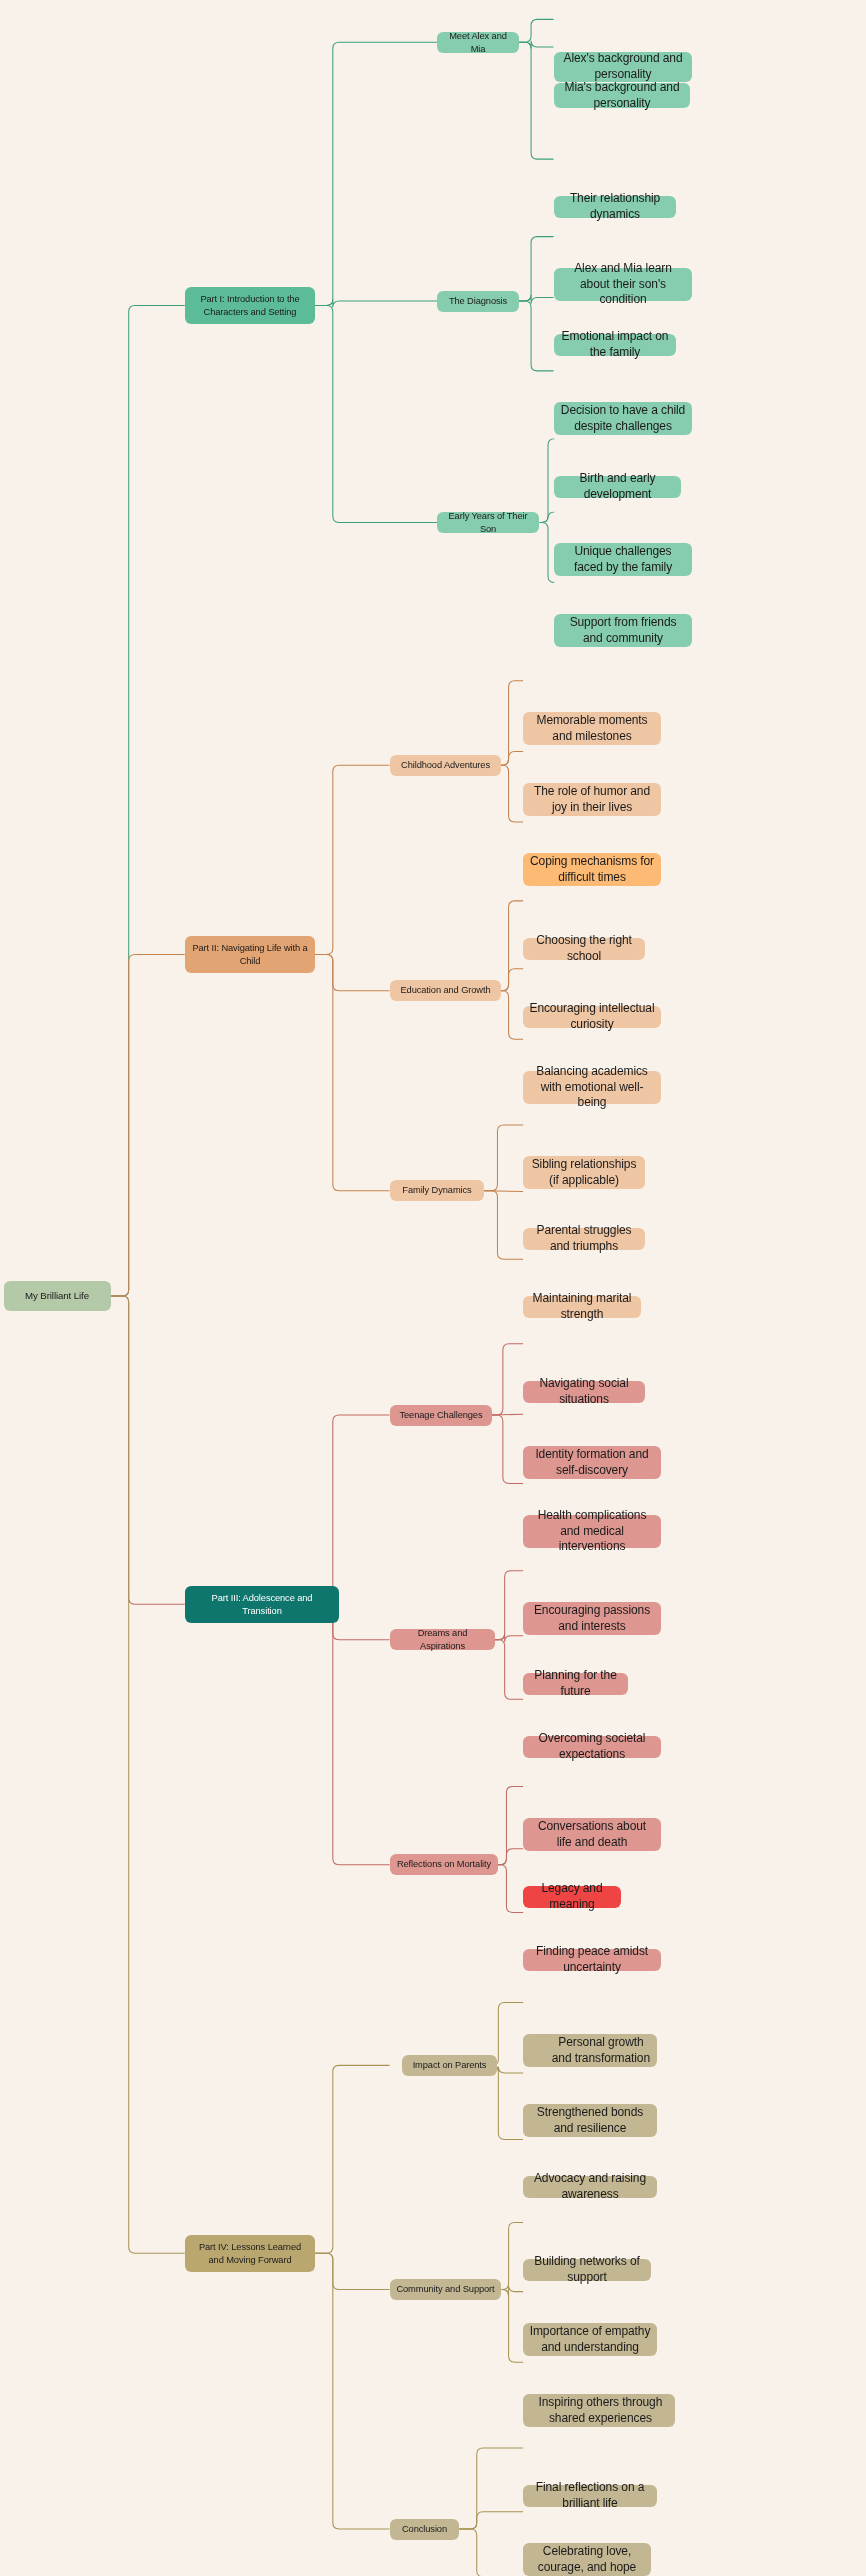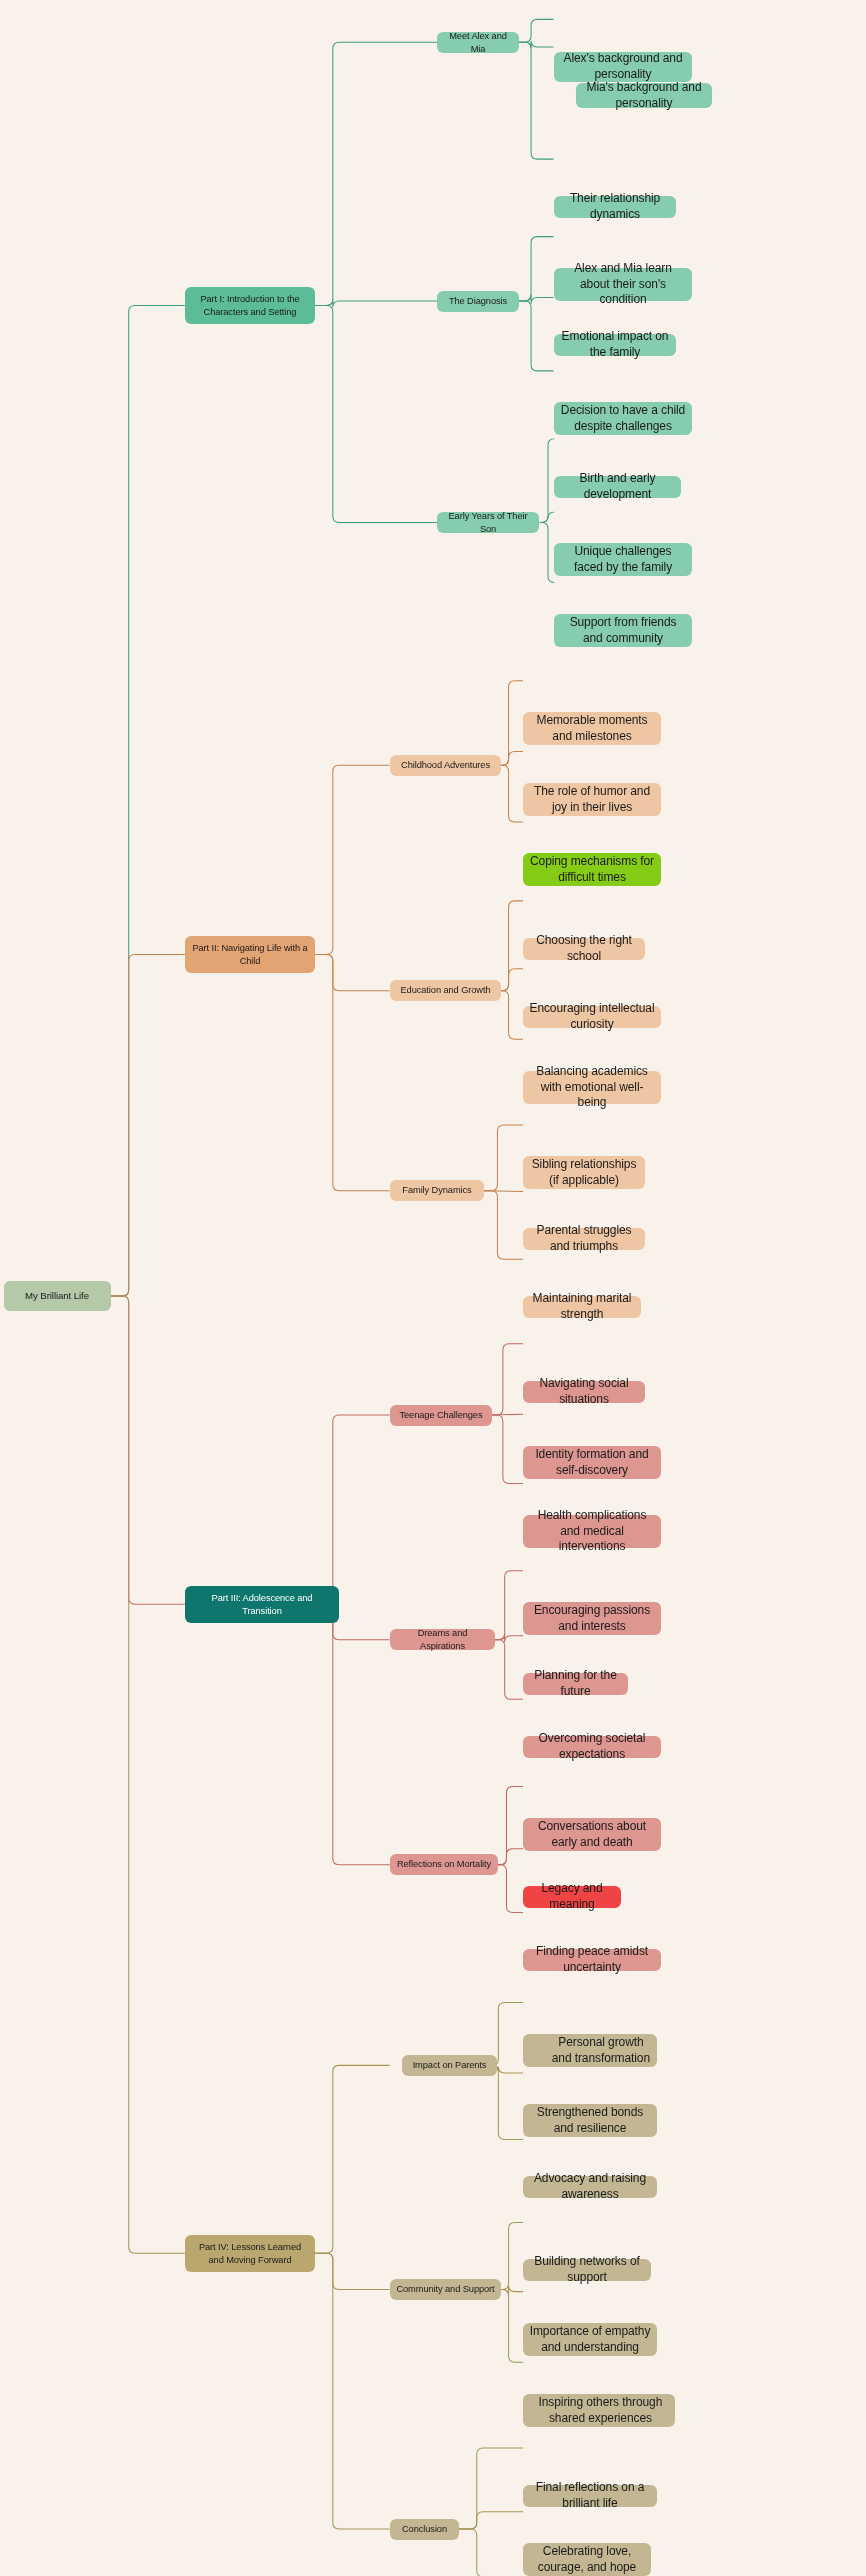--- a/index.html
+++ b/index.html
@@ -108,54 +108,54 @@
       <path d="M 723 3309 L 726 3309 Q 735 3309 735 3318 L 735 3405 Q 735 3414 744 3414 L 756 3414" fill="none" stroke="#A89455" stroke-width="1.5"></path>
       <path d="M 455 3256.5 L 472 3256.5 Q 481 3256.5 481 3265.5 L 481 3646 Q 481 3655 490 3655 L 563 3655" fill="none" stroke="#A89455" stroke-width="1.5"></path>
       <path d="M 663 3655 L 680 3655 Q 689 3655 689 3646 L 689 3547 Q 689 3538 698 3538 L 756 3538" fill="none" stroke="#A89455" stroke-width="1.5"></path>
       <path d="M 663 3655 L 680 3655 Q 689 3655 689 3646 L 689 3639 Q 689 3630 698 3630 L 756 3630" fill="none" stroke="#A89455" stroke-width="1.5"></path>
       <path d="M 663 3655 L 680 3655 Q 689 3655 689 3664 L 689 3715 Q 689 3724 698 3724 L 756 3724" fill="none" stroke="#A89455" stroke-width="1.5"></path>
     </svg>
 <div class="node root" style="left: 3.5px; top: 1281px; width: 107px; min-height: 30px; height: 30px; background: rgb(180, 201, 168);">My Brilliant Life</div>
     <div class="node part " style="left: 185px; top: 287px; width: 130px; min-height: 37px; height: 37px; background: rgb(92, 188, 151);">Part I: Introduction to the Characters and Setting</div>
     <div class="node child" style="left: 437px; top: 32px; width: 82px; min-height: 21px; height: 21px; background: rgb(134, 204, 175);">Meet Alex and Mia</div>
     <div class="node leaf" style="left: 554px; top: 4.2px; width: 138px; min-height: 30px; height: 30px; background: rgb(134, 204, 175);">Alex's background and personality</div>
-    <div class="node leaf" style="left: 576px; top: 35px; width: 136px; min-height: 25px; height: 25px; background: rgb(134, 204, 175);">Mia's background and personality</div>
+    <div class="node leaf" style="left: 554px; top: 35px; width: 136px; min-height: 25px; height: 25px; background: rgb(134, 204, 175);">Mia's background and personality</div>
     <div class="node leaf" style="left: 554px; top: 148px; width: 122px; min-height: 22px; height: 22px; background: rgb(134, 204, 175);">Their relationship dynamics</div>
     <div class="node child" style="left: 437px; top: 291px; width: 82px; min-height: 21px; height: 21px; background: rgb(134, 204, 175);">The Diagnosis</div>
     <div class="node leaf" style="left: 554px; top: 220px; width: 138px; min-height: 33px; height: 33px; background: rgb(134, 204, 175);">Alex and Mia learn about their son's condition</div>
     <div class="node leaf" style="left: 554px; top: 286px; width: 122px; min-height: 22px; height: 22px; background: rgb(134, 204, 175);">Emotional impact on the family</div>
     <div class="node leaf" style="left: 554px; top: 354px; width: 138px; min-height: 33px; height: 33px; background: rgb(134, 204, 175);">Decision to have a child despite challenges</div>
     <div class="node child" style="left: 437px; top: 512px; width: 102px; min-height: 21px; height: 21px; background: rgb(134, 204, 175);">Early Years of Their Son</div>
     <div class="node leaf" style="left: 554px; top: 428px; width: 127px; min-height: 22px; height: 22px; background: rgb(134, 204, 175);">Birth and early development</div>
     <div class="node leaf" style="left: 554px; top: 495px; width: 138px; min-height: 33px; height: 33px; background: rgb(134, 204, 175);">Unique challenges faced by the family</div>
     <div class="node leaf" style="left: 554px; top: 566px; width: 138px; min-height: 33px; height: 33px; background: rgb(134, 204, 175);">Support from friends and community</div>
     <div class="node part " style="left: 185px; top: 936px; width: 130px; min-height: 37px; height: 37px; background: rgb(227, 164, 116);">Part II: Navigating Life with a Child</div>
     <div class="node child" style="left: 390px; top: 755px; width: 111px; min-height: 21px; height: 21px; background: rgb(239, 198, 164);">Childhood Adventures</div>
     <div class="node leaf" style="left: 523px; top: 664px; width: 138px; min-height: 33px; height: 33px; background: rgb(239, 198, 164);">Memorable moments and milestones</div>
     <div class="node leaf" style="left: 523px; top: 735px; width: 138px; min-height: 33px; height: 33px; background: rgb(239, 198, 164);">The role of humor and joy in their lives</div>
-    <div class="node leaf" style="left: 523px; top: 805px; width: 138px; min-height: 33px; height: 33px; background: #84cc16;">Coping mechanisms for difficult times</div>
+    <div class="node leaf" style="left: 523px; top: 805px; width: 138px; min-height: 33px; height: 33px; background: #fdba74;">Coping mechanisms for difficult times</div>
     <div class="node child" style="left: 390px; top: 980px; width: 111px; min-height: 21px; height: 21px; background: rgb(239, 198, 164);">Education and Growth</div>
     <div class="node leaf" style="left: 523px; top: 890px; width: 122px; min-height: 22px; height: 22px; background: rgb(239, 198, 164);">Choosing the right school</div>
     <div class="node leaf" style="left: 523px; top: 958px; width: 138px; min-height: 22px; height: 22px; background: rgb(239, 198, 164);">Encouraging intellectual curiosity</div>
     <div class="node leaf" style="left: 523px; top: 1023px; width: 138px; min-height: 33px; height: 33px; background: rgb(239, 198, 164);">Balancing academics with emotional well-being</div>
     <div class="node child" style="left: 390px; top: 1180px; width: 94px; min-height: 21px; height: 21px; background: rgb(239, 198, 164);">Family Dynamics</div>
     <div class="node leaf" style="left: 523px; top: 1108px; width: 122px; min-height: 33px; height: 33px; background: rgb(239, 198, 164);">Sibling relationships (if applicable)</div>
     <div class="node leaf" style="left: 523px; top: 1180px; width: 122px; min-height: 22px; height: 22px; background: rgb(239, 198, 164);">Parental struggles and triumphs</div>
     <div class="node leaf" style="left: 523px; top: 1248px; width: 118px; min-height: 22px; height: 22px; background: rgb(239, 198, 164);">Maintaining marital strength</div>
     <div class="node part part3" style="left: 185px; top: 1586px; width: 154px; min-height: 37px; height: 37px; background: #0f766e; color: rgb(255, 255, 255);">Part III: Adolescence and Transition</div>
     <div class="node child" style="left: 390px; top: 1405px; width: 102px; min-height: 21px; height: 21px; background: rgb(221, 150, 144);">Teenage Challenges</div>
     <div class="node leaf" style="left: 523px; top: 1333px; width: 122px; min-height: 22px; height: 22px; background: rgb(221, 150, 144);">Navigating social situations</div>
     <div class="node leaf" style="left: 523px; top: 1398px; width: 138px; min-height: 33px; height: 33px; background: rgb(221, 150, 144);">Identity formation and self-discovery</div>
     <div class="node leaf" style="left: 523px; top: 1467px; width: 138px; min-height: 33px; height: 33px; background: rgb(221, 150, 144);">Health complications and medical interventions</div>
     <div class="node child" style="left: 390px; top: 1629px; width: 105px; min-height: 21px; height: 21px; background: rgb(221, 150, 144);">Dreams and Aspirations</div>
     <div class="node leaf" style="left: 523px; top: 1554px; width: 138px; min-height: 33px; height: 33px; background: rgb(221, 150, 144);">Encouraging passions and interests</div>
     <div class="node leaf" style="left: 523px; top: 1625px; width: 105px; min-height: 22px; height: 22px; background: rgb(221, 150, 144);">Planning for the future</div>
     <div class="node leaf" style="left: 523px; top: 1688px; width: 138px; min-height: 22px; height: 22px; background: rgb(221, 150, 144);">Overcoming societal expectations</div>
     <div class="node child" style="left: 390px; top: 1854px; width: 108px; min-height: 21px; height: 21px; background: rgb(221, 150, 144);">Reflections on Mortality</div>
-    <div class="node leaf" style="left: 523px; top: 1770px; width: 138px; min-height: 33px; height: 33px; background: rgb(221, 150, 144);">Conversations about early and death</div>
+    <div class="node leaf" style="left: 523px; top: 1770px; width: 138px; min-height: 33px; height: 33px; background: rgb(221, 150, 144);">Conversations about life and death</div>
     <div class="node leaf" style="left: 523px; top: 1838px; width: 98px; min-height: 22px; height: 22px; background: #ef4444;">Legacy and meaning</div>
     <div class="node leaf" style="left: 523px; top: 1901px; width: 138px; min-height: 22px; height: 22px; background: rgb(221, 150, 144);">Finding peace amidst uncertainty</div>
     <div class="node part " style="left: 185px; top: 2235px; width: 130px; min-height: 37px; height: 37px; background: rgb(185, 167, 111);">Part IV: Lessons Learned and Moving Forward</div>
     <div class="node child" style="left: 402px; top: 2055px; width: 95px; min-height: 21px; height: 21px; background: rgb(194, 182, 147);">Impact on Parents</div>
     <div class="node leaf" style="left: 523px; top: 1986px; width: 134px; min-height: 33px; height: 33px; background: rgb(194, 182, 147); padding-left: 28px;">Personal growth and transformation</div>
     <div class="node leaf" style="left: 523px; top: 2056px; width: 134px; min-height: 33px; height: 33px; background: rgb(194, 182, 147);">Strengthened bonds and resilience</div>
     <div class="node leaf" style="left: 523px; top: 2128px; width: 134px; min-height: 22px; height: 22px; background: rgb(194, 182, 147);">Advocacy and raising awareness</div>
     <div class="node child" style="left: 390px; top: 2279px; width: 111px; min-height: 21px; height: 21px; background: rgb(194, 182, 147);">Community and Support</div>
     <div class="node leaf" style="left: 523px; top: 2211px; width: 128px; min-height: 22px; height: 22px; background: rgb(194, 182, 147);">Building networks of support</div>
     <div class="node leaf" style="left: 523px; top: 2275px; width: 134px; min-height: 33px; height: 33px; background: rgb(194, 182, 147);">Importance of empathy and understanding</div>

